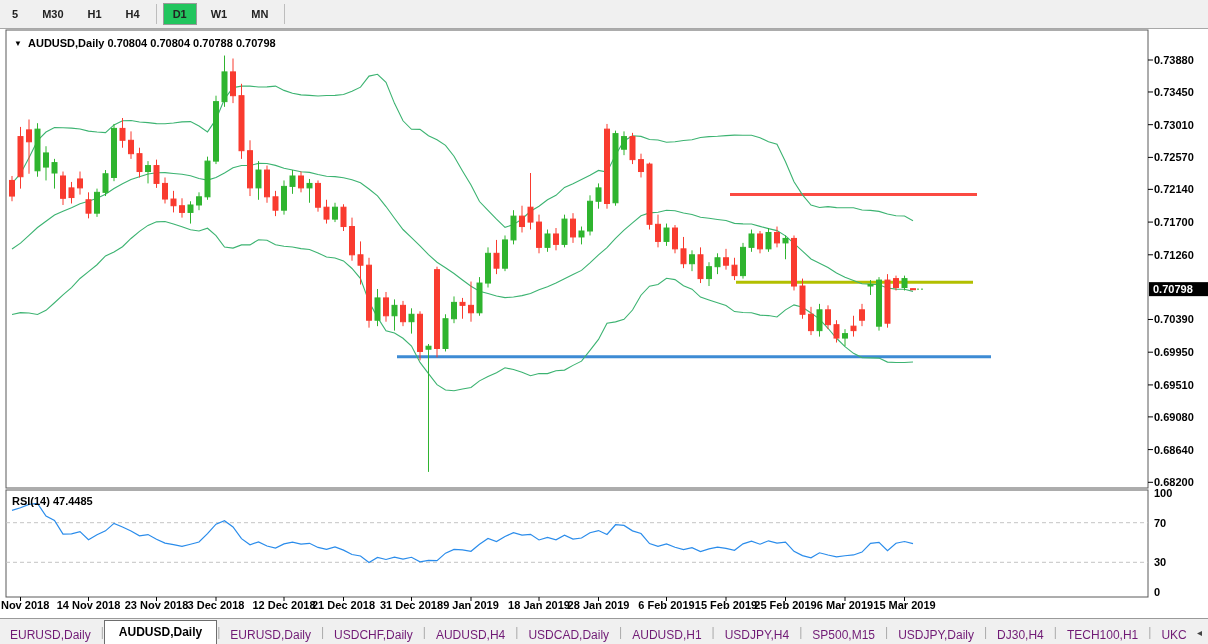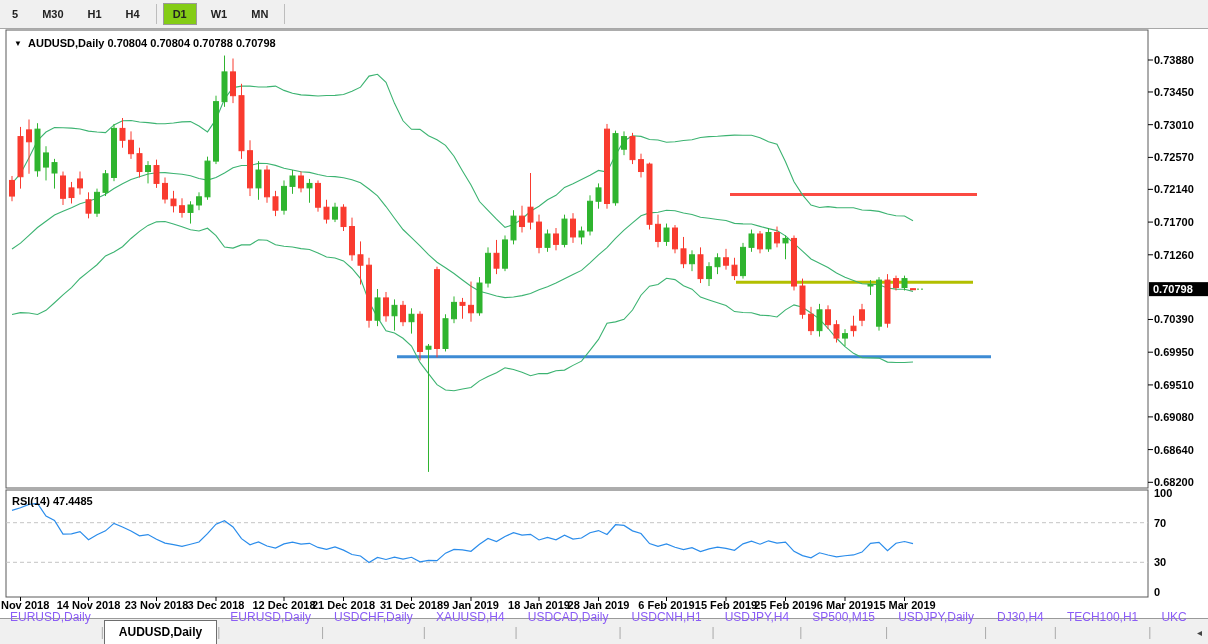--- a/index.html
+++ b/index.html
@@ -3,28 +3,28 @@
 <meta charset="utf-8">
 <style>
   html,body{margin:0;padding:0;background:#f0f0f0;width:1208px;height:644px;overflow:hidden;
     font-family:"Liberation Sans",sans-serif;}
   #stage{position:relative;width:1208px;height:644px;background:#ffffff;}
   
   #toolbar{position:absolute;left:0;top:0;width:1208px;height:28px;background:#f0f0f0;
     border-bottom:1px solid #a8a8a8;display:flex;align-items:center;z-index:5;}
   .tf-btn{font-size:11px;font-weight:bold;color:#222;padding:4px 9px;margin:0 2px;cursor:default;
     border:1px solid transparent;}
-  .tf-btn.active{background:#84cc16;border:1px solid #9a9a9a;}
+  .tf-btn.active{background:#22c55e;border:1px solid #9a9a9a;}
   .tf-sep{width:1px;height:20px;background:#bdbdbd;margin:0 4px;}
   
   #chart-svg{position:absolute;left:0;top:0;z-index:1;}
   
   #tabbar{position:absolute;left:0;top:618px;width:1208px;height:26px;background:#f0f0f0;
     border-top:1px solid #9a9a9a;display:flex;align-items:flex-end;z-index:5;}
-  .tab{font-size:12px;color:#8b5cf6;padding:4px 10px 21px 10px;white-space:nowrap;cursor:default;}
+  .tab{font-size:12px;color:#701a75;padding:4px 10px 3px 10px;white-space:nowrap;cursor:default;}
   .tab.active{background:#ffffff;border:1px solid #6e6e6e;border-bottom:none;font-weight:bold;color:#000;
     padding:4px 14px 6px 14px;margin-top:8px;}
   .tab-sep{color:#aaa;font-size:12px;align-self:center;}
   .tab-arrows{margin-left:auto;display:flex;gap:10px;padding-right:6px;color:#444;font-size:10px;align-self:center;}
 </style>
 </head>
 <body>
 
 <div id="stage">
   <div id="toolbar">
@@ -333,25 +333,25 @@
     </svg>
   <div id="tabbar">
       <div class="tab">EURUSD,Daily</div>
       <span class="tab-sep">|</span>
       <div class="tab active">AUDUSD,Daily</div>
       <span class="tab-sep">|</span>
       <div class="tab">EURUSD,Daily</div>
       <span class="tab-sep">|</span>
       <div class="tab">USDCHF,Daily</div>
       <span class="tab-sep">|</span>
-      <div class="tab">XAUUSD,H4</div>
+      <div class="tab">AUDUSD,H4</div>
       <span class="tab-sep">|</span>
       <div class="tab">USDCAD,Daily</div>
       <span class="tab-sep">|</span>
-      <div class="tab">USDCNH,H1</div>
+      <div class="tab">AUDUSD,H1</div>
       <span class="tab-sep">|</span>
       <div class="tab">USDJPY,H4</div>
       <span class="tab-sep">|</span>
       <div class="tab">SP500,M15</div>
       <span class="tab-sep">|</span>
       <div class="tab">USDJPY,Daily</div>
       <span class="tab-sep">|</span>
       <div class="tab">DJ30,H4</div>
       <span class="tab-sep">|</span>
       <div class="tab">TECH100,H1</div>

